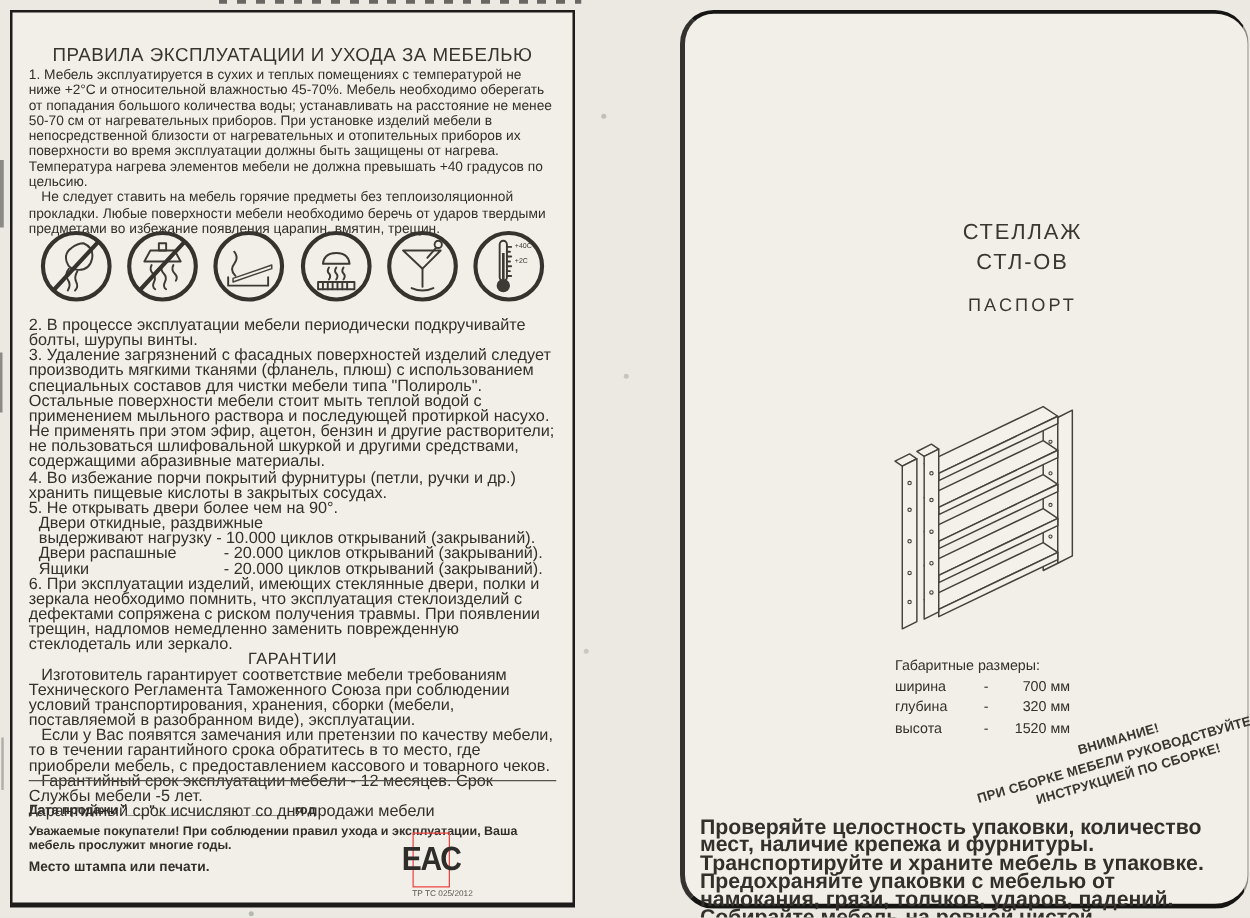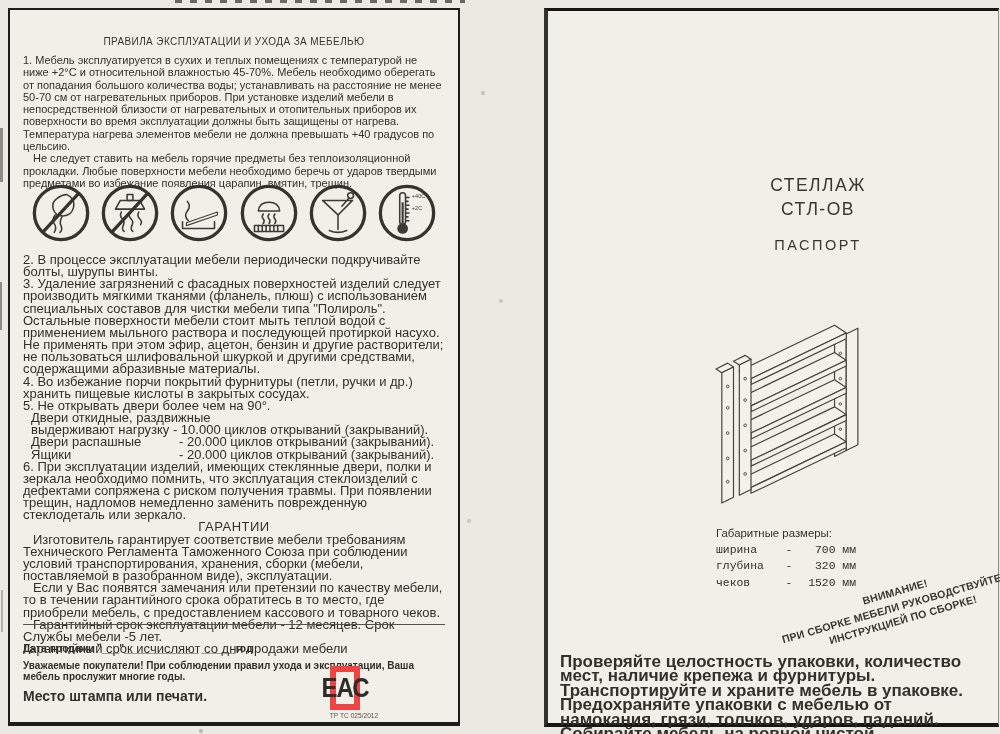--- a/index.html
+++ b/index.html
@@ -11,54 +11,54 @@
   .edge-mark{position:absolute;background:rgba(45,43,40,.5);}
   .speckles{position:absolute;left:0;top:0;width:2px;height:2px;background:transparent;border-radius:50%;
     box-shadow:482px 92px 0 1px rgba(70,68,62,.25), 500px 300px 0 1px rgba(70,68,62,.22),
     468px 520px 0 1px rgba(70,68,62,.2), 938px 122px 0 1px rgba(70,68,62,.2),
     905px 332px 0 2px rgba(100,98,90,.25), 962px 540px 0 1px rgba(70,68,62,.2),
     200px 730px 0 1px rgba(70,68,62,.3), 640px 120px 0 1px rgba(70,68,62,.15);}
   
   .page{position:absolute;background:#f1efe8;}
   .page-left{left:8px;top:8px;width:448px;height:712px;border:2px solid #1d1c1a;border-bottom-width:4px;}
   .page-right{left:544px;top:8px;width:450px;height:712px;border-top:3px solid #161514;border-bottom:4px solid #161514;
-    border-left:4px solid #34322f;border-right:1px solid #8d8b84;}
+    border-left:4px solid #34322f;border-right:1px solid #8d8b84;border-radius:27px;}
   .page *{box-sizing:border-box;}
   
-  .lp-title{position:absolute;top:26px;left:0;width:100%;text-align:center;font-size:10px;letter-spacing:.4px;color:#38352f;}
+  .lp-title{position:absolute;top:26px;left:0;width:100%;text-align:center;font-size:15px;letter-spacing:.4px;color:#38352f;}
   .rules-top{position:absolute;top:44px;left:13px;width:422px;font-size:11px;line-height:12.3px;}
   .rules-top p{margin:0;}
   .indent{text-indent:10px;}
   .icon-row{position:absolute;top:172px;left:0;width:100%;display:flex;justify-content:space-between;padding:0 20px;}
   .picto{width:62px;height:62px;}
   .rules-bottom{position:absolute;top:244px;left:13px;width:422px;font-size:13px;line-height:12.15px;}
   .rules-bottom p{margin:0;}
   .tbl-row{display:flex;align-items:flex-end;}
   .tbl-row .lbl{width:148px;flex:none;}
   .pad8{padding-left:8px;}
   .center-head{text-align:center;letter-spacing:.5px;}
   .b{font-weight:bold;}
   
   .seller-row{position:absolute;top:592px;left:13px;width:422px;display:flex;font-size:9.6px;}
   .seller-row .fill-line{flex:1;border-bottom:1px solid #55524c;margin-left:2px;}
   .rule-line{position:absolute;top:614px;left:13px;width:422px;border-bottom:1.5px solid #55524c;}
   .date-line{position:absolute;top:633px;left:13px;font-size:10.3px;}
   .cust-note{position:absolute;top:650px;left:13px;width:430px;font-size:10px;}
-  .stamp-note{position:absolute;top:678px;left:13px;font-size:14px;}
-  .eac-box{position:absolute;top:656px;left:320px;width:30px;height:44px;border:6px solid #ef4444;
+  .stamp-note{position:absolute;top:678px;left:13px;font-size:11px;}
+  .eac-box{position:absolute;top:656px;left:320px;width:30px;height:44px;border:1px solid #ef4444;
     display:flex;align-items:center;justify-content:center;}
   .eac-letters{font-size:24px;font-weight:bold;letter-spacing:-1px;transform:scaleY(1.12);color:#2f2d29;}
   .eac-reg{position:absolute;top:702px;left:312px;width:64px;text-align:center;font-size:6.6px;color:#55524c;}
   
   .rp-title{position:absolute;top:164px;left:45px;width:100%;text-align:center;font-size:17.5px;letter-spacing:1.5px;color:#3a3732;}
   .rp-title div{margin-bottom:3px;}
   .rp-doctype{position:absolute;top:226px;left:45px;width:100%;text-align:center;font-size:14.5px;letter-spacing:2.5px;color:#3a3732;}
   .shelf-wrap{position:absolute;top:288px;left:152px;width:170px;height:206px;}
   .dims{position:absolute;top:514px;left:168px;font-size:11.4px;line-height:16.5px;}
-  .dims .row{display:flex;font-family:Liberation Mono, monospace;}
+  .dims .row{display:flex;}
   .dims .nm{width:64px;}
   .dims .dash{width:18px;text-align:center;}
   .dims .val{width:58px;text-align:right;}
   .attention{position:absolute;top:573px;left:220px;width:262px;transform:rotate(-16deg);
     text-align:center;font-weight:bold;font-size:10.6px;line-height:14.5px;color:#3a3732;letter-spacing:.2px;}
   .rp-notes{position:absolute;top:644px;left:12px;width:432px;font-size:17px;line-height:14.4px;font-weight:bold;}
   .rp-notes p{margin:0;}
   svg .ln{fill:none;stroke:#3d3a35;stroke-width:2;stroke-linecap:round;stroke-linejoin:round;}
   svg .thin{stroke-width:1.6;}
   svg .ring{fill:none;stroke:#36332e;stroke-width:3.4;}
@@ -240,21 +240,21 @@
         <span class="nm">ширина</span>
         <span class="dash">-</span>
         <span class="val">700 мм</span>
       </div>
       <div class="row">
         <span class="nm">глубина</span>
         <span class="dash">-</span>
         <span class="val">320 мм</span>
       </div>
       <div class="row">
-        <span class="nm">чеков</span>
+        <span class="nm">высота</span>
         <span class="dash">-</span>
         <span class="val">1520 мм</span>
       </div>
     </div>
 
     <div class="attention">
       <div>ВНИМАНИЕ!</div>
       <div>ПРИ СБОРКЕ МЕБЕЛИ РУКОВОДСТВУЙТЕСЬ</div>
       <div>ИНСТРУКЦИЕЙ ПО СБОРКЕ!</div>
     </div>

